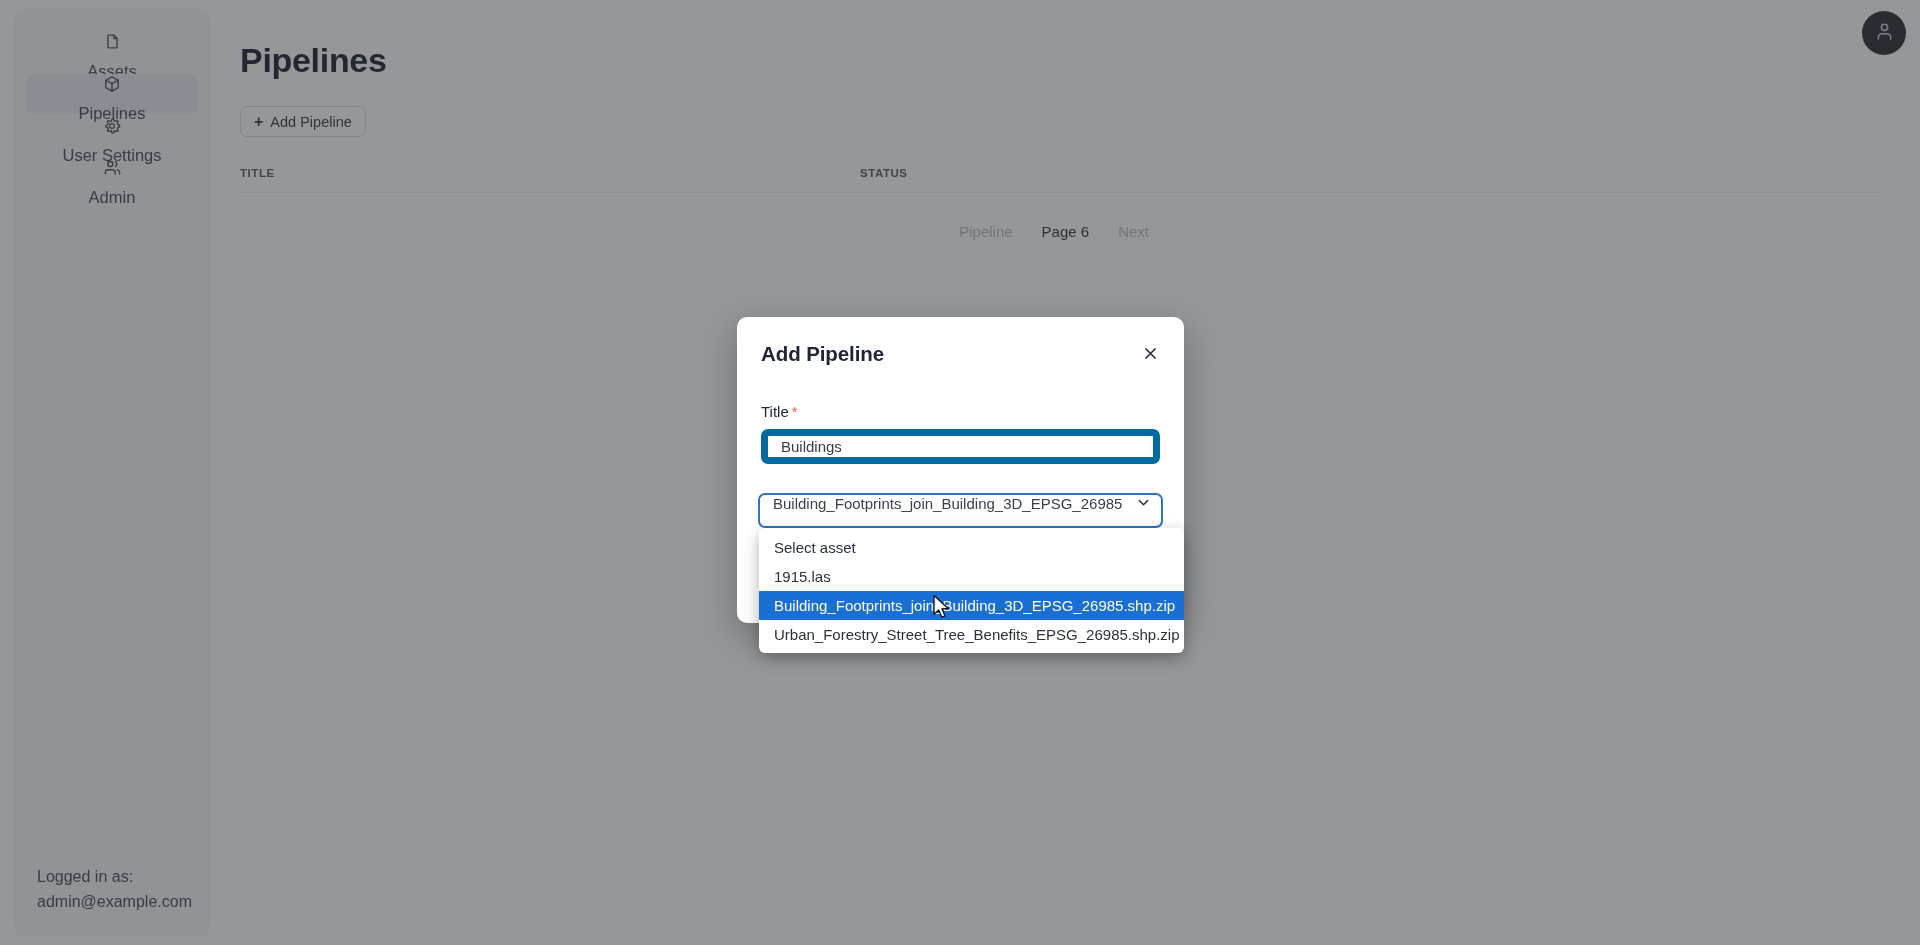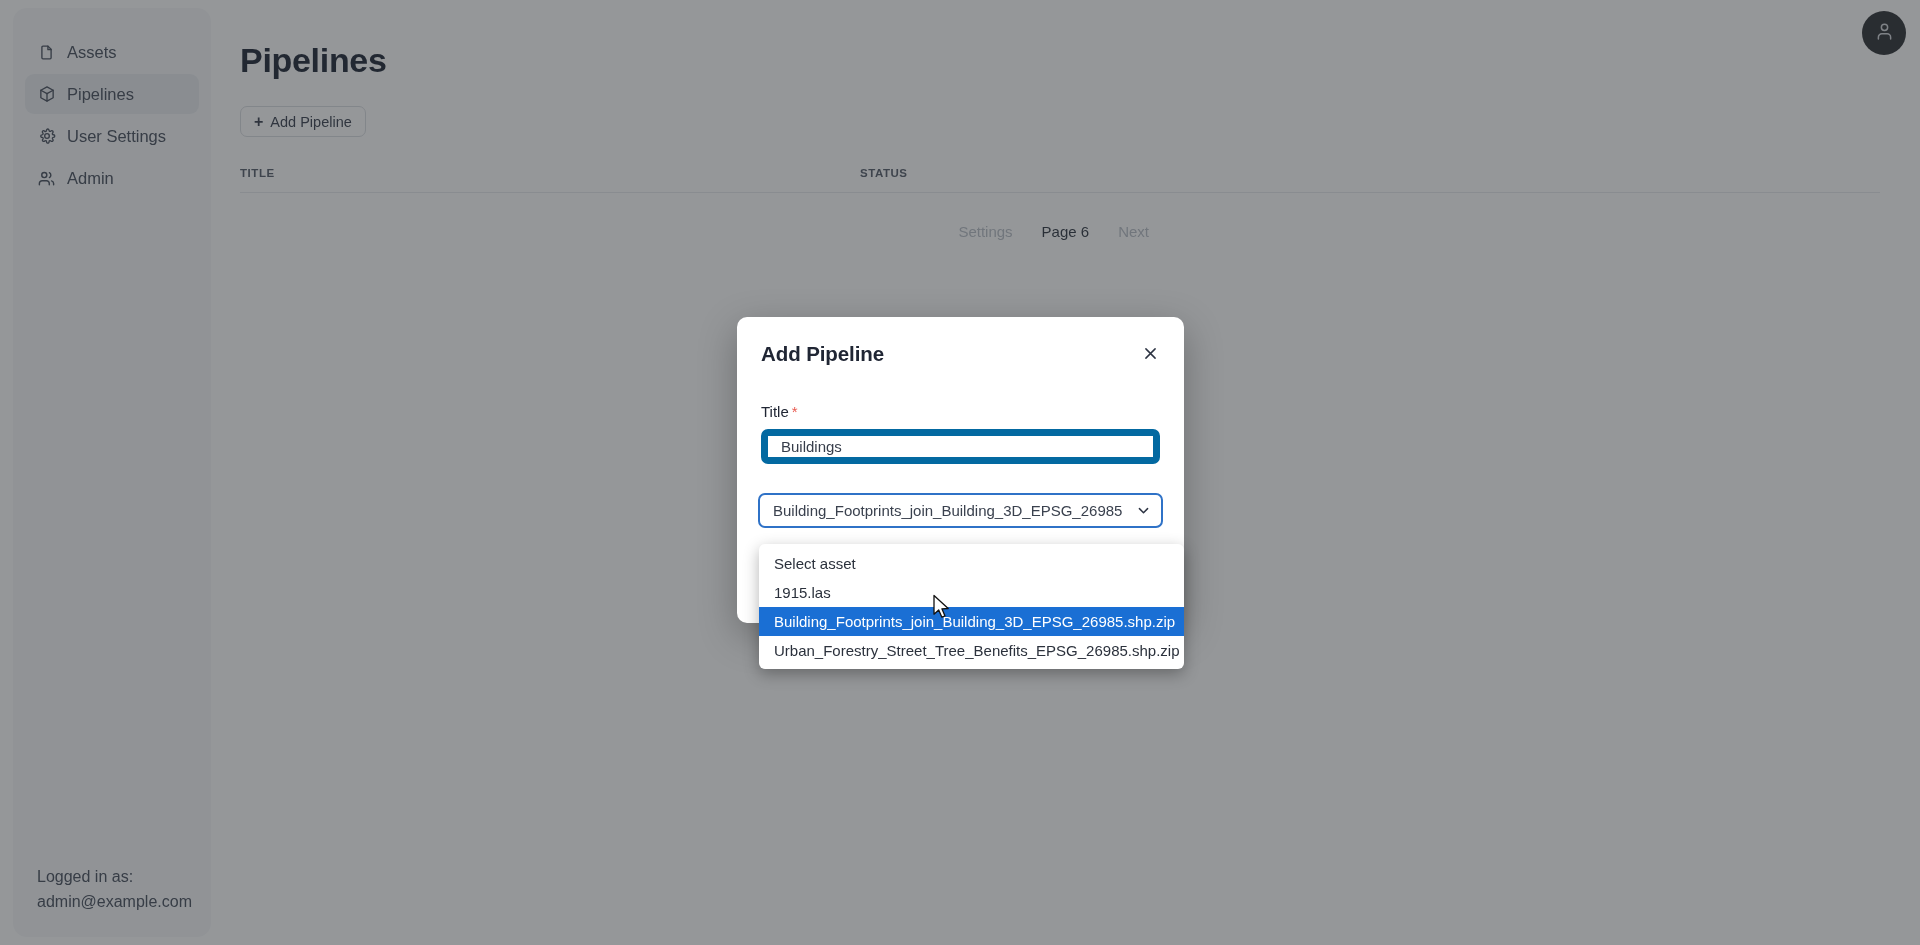--- a/index.html
+++ b/index.html
@@ -44,20 +44,21 @@
     display: flex;
     align-items: center;
     gap: 11px;
     height: 40px;
     padding: 0 12px;
     border-radius: 9px;
     color: #3b4352;
     font-size: 16.5px;
     cursor: pointer;
     white-space: nowrap;
+    flex-direction: column;
   }
   .nav-item.active { background: #e9ebef; }
 
   .nav-icon {
     width: 19px; height: 19px;
     display: flex; align-items: center; justify-content: center;
     flex: 0 0 19px;
     color: #3b4352;
   }
   .nav-icon svg { display: block; }
@@ -218,21 +219,21 @@
   .select-box {
     position: absolute;
     left: 758px;
     top: 493px;
     width: 405px;
     height: 35px;
     border: 2px solid #2f72c7;
     border-radius: 7px;
     background: #ffffff;
     display: flex;
-    align-items: center;
+    align-items: flex-start;
     padding: 0 10px 0 13px;
     z-index: 25;
     cursor: pointer;
   }
   .select-value {
     flex: 1;
     font-size: 15px;
     color: #3a414e;
     white-space: nowrap;
     overflow: hidden;
@@ -249,21 +250,20 @@
   .dropdown {
     position: absolute;
     left: 759px;
     top: 528px;
     width: 425px;
     background: #ffffff;
     border-radius: 6px;
     box-shadow: 0 5px 16px rgba(0,0,0,0.30);
     padding: 5px 0 4px 0;
     z-index: 30;
-    margin-top: 16px;
   }
   .dd-option {
     height: 29px;
     display: flex;
     align-items: center;
     padding: 0 5px 0 15px;
     font-size: 15px;
     color: #2b313c;
     white-space: nowrap;
     cursor: pointer;
@@ -354,21 +354,21 @@
         <thead>
           <tr>
             <th class="col-title">TITLE</th>
             <th class="col-status">STATUS</th>
           </tr>
         </thead>
         <tbody></tbody>
       </table>
 
       <div class="pagination">
-        <button class="pg-btn disabled">Settings</button>
+        <button class="pg-btn disabled">Pipeline</button>
         <span class="pg-label">Page 6</span>
         <button class="pg-btn disabled">Next</button>
       </div>
     </div>
   </main>
 
   <div class="avatar">
     <span>
       <svg width="21" height="21" viewBox="0 0 24 24" fill="none" stroke="#cfd3d8" stroke-width="1.7" stroke-linecap="round" stroke-linejoin="round">
         <path d="M19 20.5v-2a4 4 0 0 0-4-4H9a4 4 0 0 0-4 4v2"></path>

